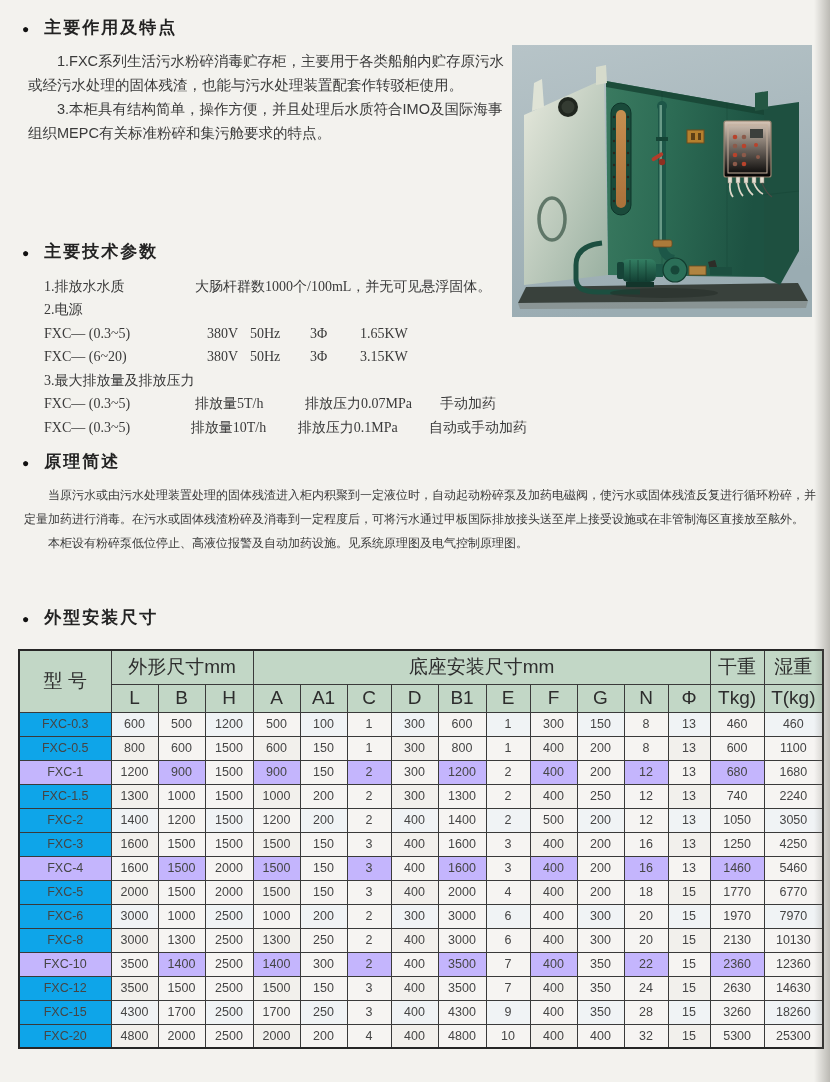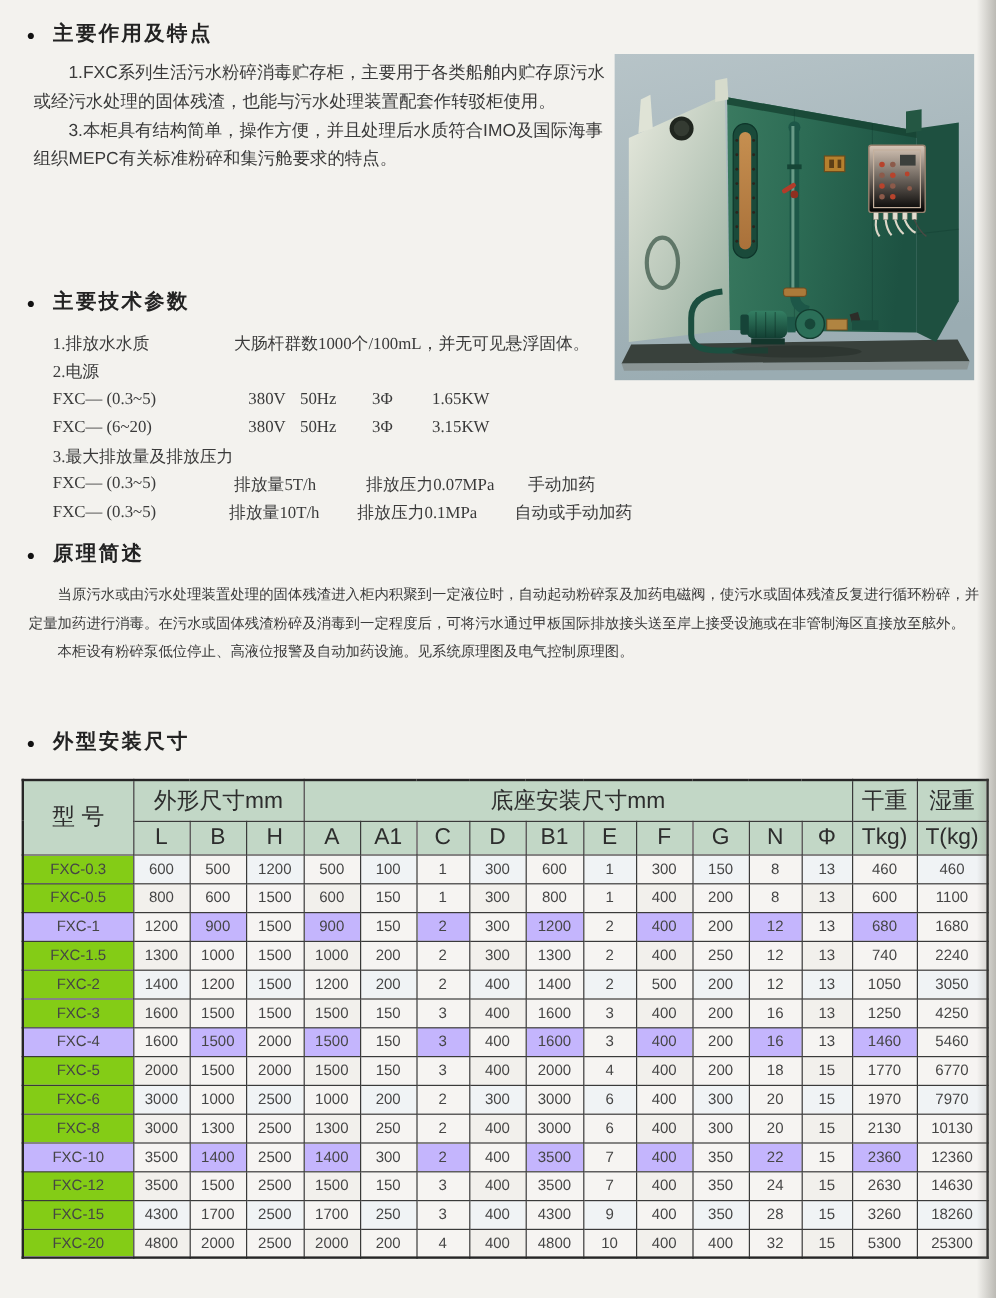--- a/index.html
+++ b/index.html
@@ -53,21 +53,21 @@
     border:2.5px solid #262626; background:#f6f4f2;
   }
   table.dims th, table.dims td {
     border:1.6px solid #3a3a3a; text-align:center; vertical-align:middle;
     padding:0; overflow:hidden; white-space:nowrap;
   }
   table.dims thead th { background:#c2d7c6; font-weight:400; color:#2d2d2d; font-size:19px; }
   table.dims thead tr:first-child th { height:34px; }
   table.dims thead tr:last-child th { height:28px; }
   table.dims tbody td { height:24px; background:#f6f4f2; }
-  table.dims tbody td:first-child { background:#84cc16; }
+  table.dims tbody td:first-child { background:#0ea5e9; }
   table.dims tbody tr:nth-child(4n+1) td:nth-child(2n) { background:#f0f3f5; }
   table.dims tbody tr:nth-child(4n+3) td:nth-child(2n+1) { background:#c4b5fd; }
   table.dims tbody tr:nth-child(2n) td:nth-child(3n+2) { background:#f2f0ec; }
 </style>
 </head>
 <body>
 
 <div class="page">
 
   <section id="sec-features">

